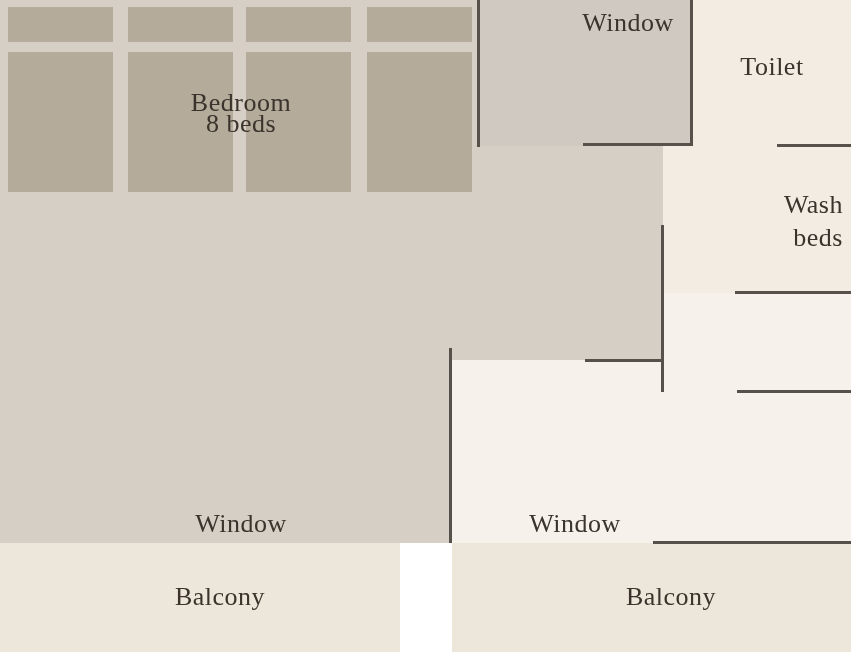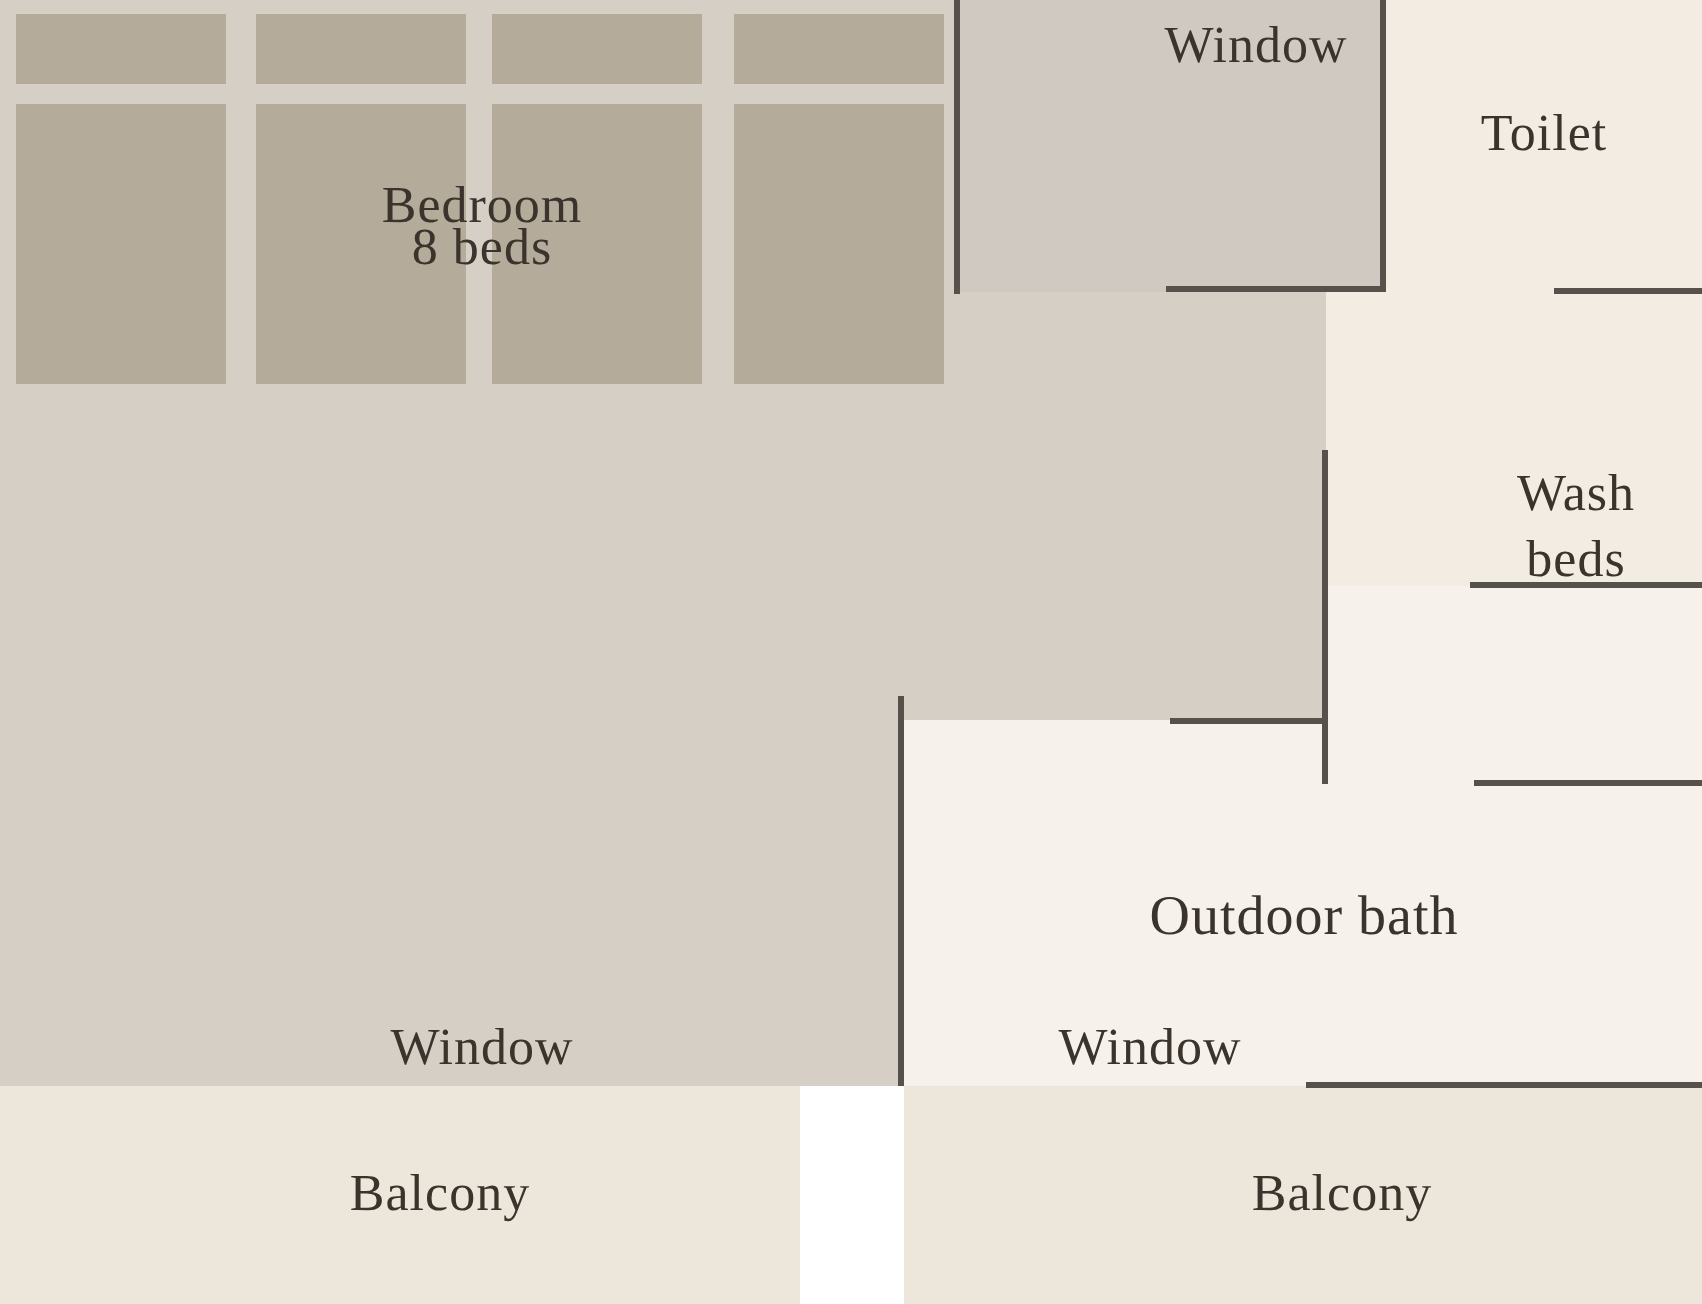--- a/index.html
+++ b/index.html
@@ -41,21 +41,21 @@
   .lbl{
     position:absolute; font-size:26px; line-height:1.15;
     letter-spacing:0.5px; white-space:nowrap;
   }
   .center{text-align:center; width:240px;}
   .lbl-doorway{left:508px;top:8px;}
   .lbl-toilet{left:652px;top:52px;}
   .lbl-bedroom{left:121px;top:68px;margin-top:20px;}
   .lbl-beds{left:121px;top:109px;}
   .lbl-max{left:121px;top:143px;}
-  .lbl-wash{left:733px;top:188px;line-height:1.27;text-align:center;white-space:normal;width:110px;margin-top:42px;}
+  .lbl-wash{left:733px;top:188px;line-height:1.27;text-align:right;white-space:normal;width:110px;}
   .lbl-shower{left:672px;top:328px;}
   .lbl-bath{left:532px;top:443px;font-size:28px;}
   .lbl-window-left{left:121px;top:509px;}
   .lbl-window-right{left:455px;top:509px;}
   .lbl-balcony-left{left:100px;top:582px;}
   .lbl-balcony-right{left:551px;top:582px;}
 </style>
 </head>
 <body>
 
@@ -94,21 +94,20 @@
   <div class="lbl center lbl-toilet">Toilet</div>
 
   <div class="lbl center lbl-bedroom">Bedroom</div>
   <div class="lbl center lbl-beds">8 beds</div>
 
   <div class="lbl lbl-wash">
     <span>Wash</span><br>
     <span>beds</span>
   </div>
 
-  <div class="lbl center lbl-bath">Outdoor bath</div>
 
   <div class="lbl center lbl-window-left">Window</div>
   <div class="lbl center lbl-window-right">Window</div>
 
   <div class="lbl center lbl-balcony-left">Balcony</div>
   <div class="lbl center lbl-balcony-right">Balcony</div>
 
 </div>
 
 </body></html>

